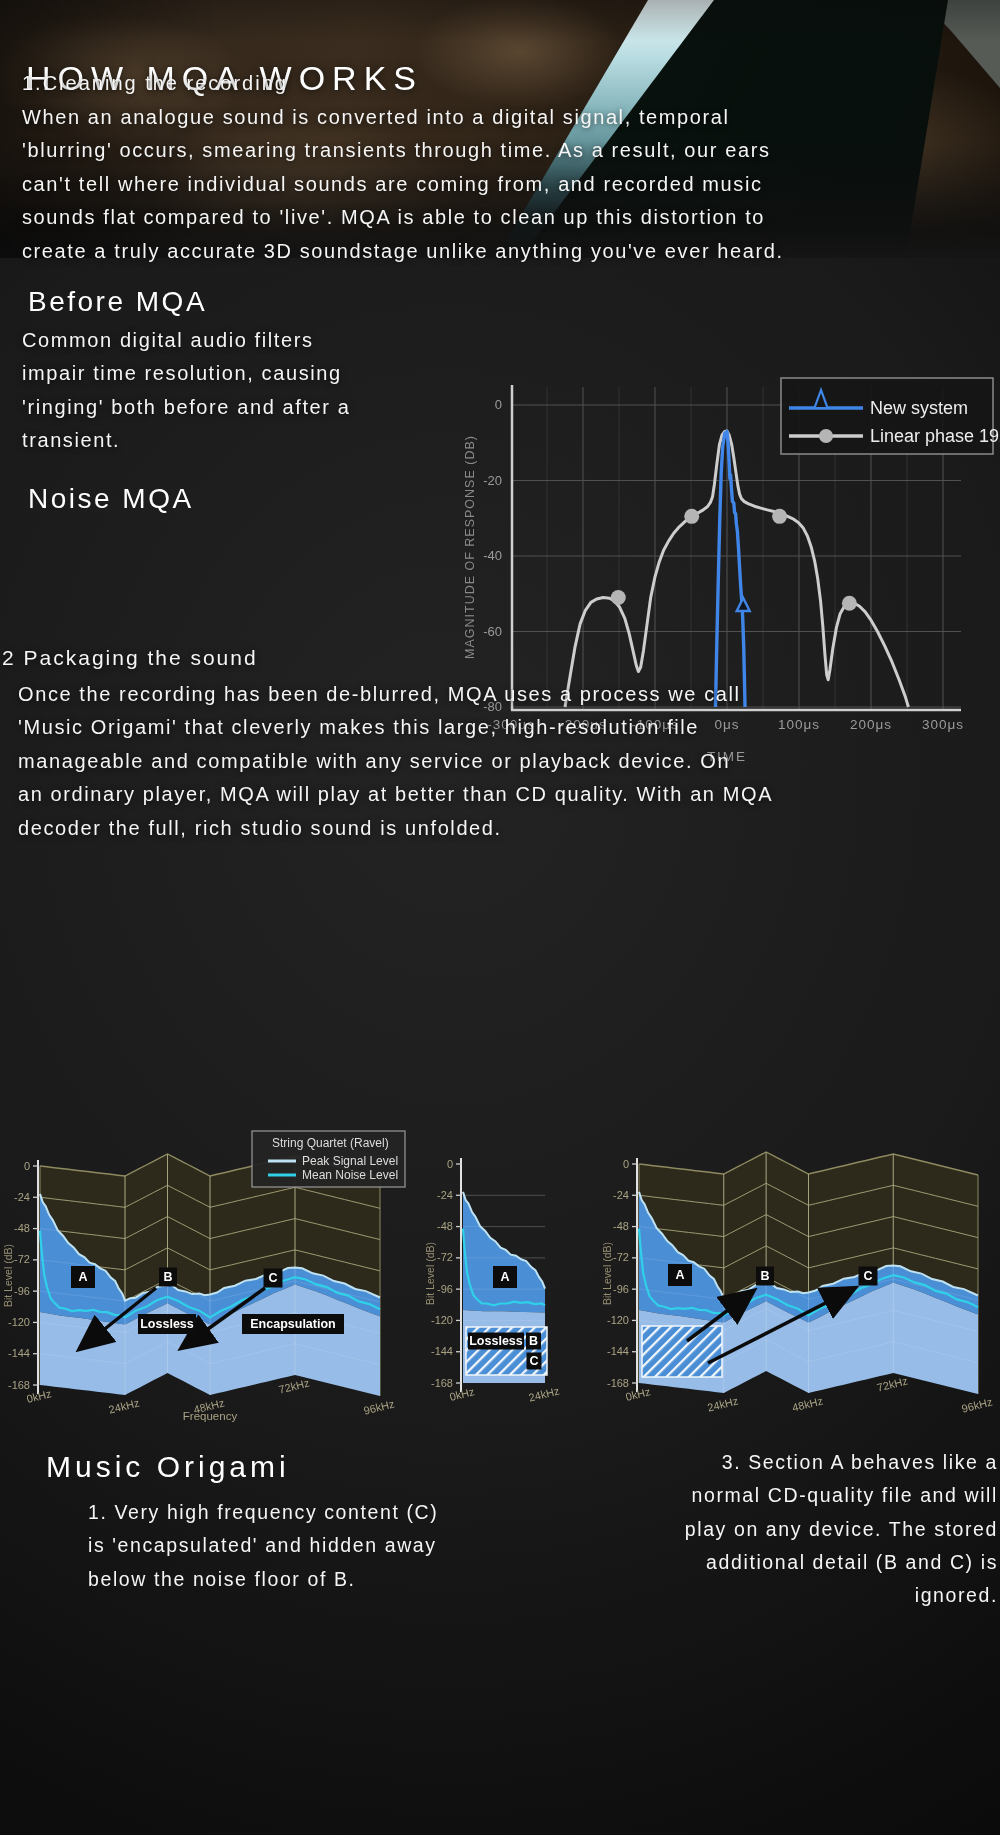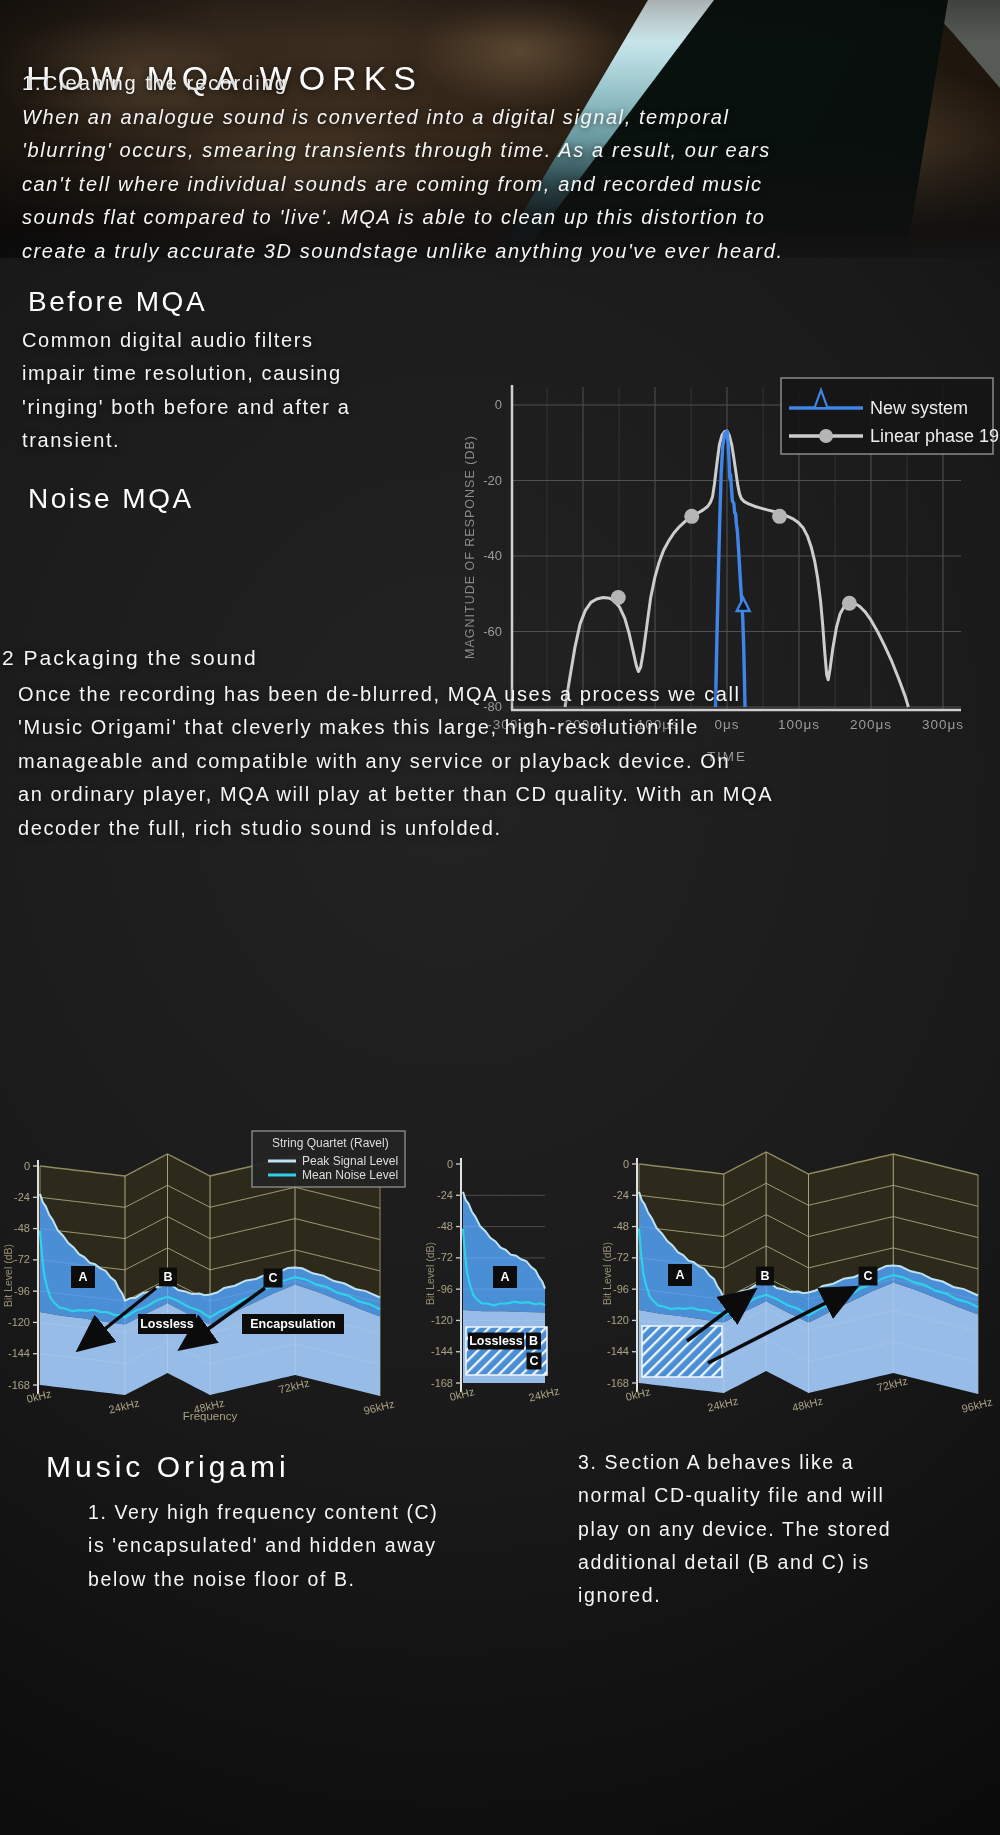--- a/index.html
+++ b/index.html
@@ -43,21 +43,21 @@
   <div class="hero">
     <div class="ground"></div>
     <div class="corner"></div>
     <div class="teal"></div>
     <div class="slab"></div>
     <div class="fade"></div>
   </div>
 
   <div class="abs title">HOW MQA WORKS</div>
   <div class="abs h-sub" style="left:22px;top:72px;">1.Cleaning the recording</div>
-  <div class="abs body20 pre" style="left:22px;top:101px;width:970px;font-style:italic;">When an analogue sound is converted into a digital signal, temporal
+  <div class="abs body20 pre" style="left:22px;top:101px;width:970px;">When an analogue sound is converted into a digital signal, temporal
 'blurring' occurs, smearing transients through time. As a result, our ears
 can't tell where individual sounds are coming from, and recorded music
 sounds flat compared to 'live'. MQA is able to clean up this distortion to
 create a truly accurate 3D soundstage unlike anything you've ever heard.</div>
 
   <div class="abs h-big" style="left:28px;top:286px;">Before MQA</div>
   <div class="abs body20 pre" style="left:22px;top:324px;width:430px;">Common digital audio filters
 impair time resolution, causing
 'ringing' both before and after a
 transient.</div>
@@ -315,19 +315,19 @@
         <text x="765" y="200" text-anchor="middle" font-size="12.5" fill="#fff" font-weight="bold">B</text>
         <rect x="858.5" y="186.5" width="19" height="19" fill="#0c0c0c"></rect>
         <text x="868" y="200" text-anchor="middle" font-size="12.5" fill="#fff" font-weight="bold">C</text>
       </g>
     </svg>
 
   <div class="abs h-origami" style="left:46px;top:1450px;">Music Origami</div>
   <div class="abs list pre" style="left:52px;top:1496px;width:440px;margin-left:36px;">1. Very high frequency content (C)
 is 'encapsulated' and hidden away
 below the noise floor of B.</div>
-  <div class="abs list pre" style="left:578px;top:1446px;width:420px;">3. Section A behaves like a
+  <div class="abs list pre" style="left:578px;top:1446px;width:420px;text-align:right;">3. Section A behaves like a
 normal CD-quality file and will
 play on any device. The stored
 additional detail (B and C) is
 ignored.</div>
 
 </div>
 
 </body></html>

